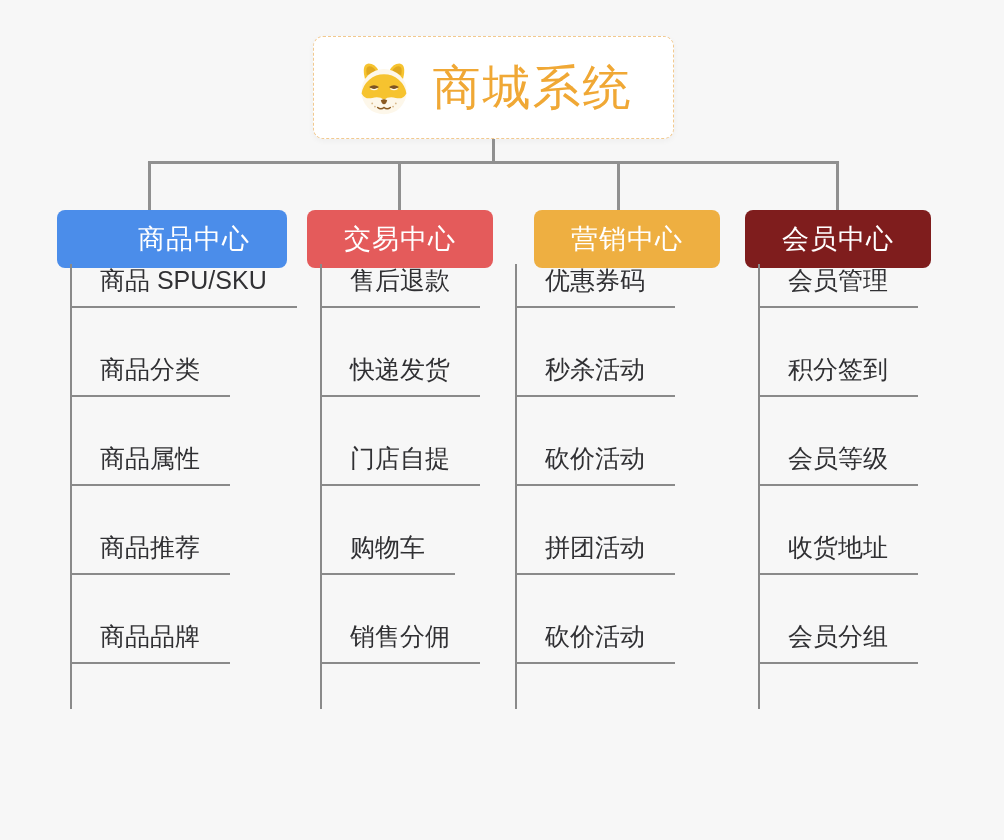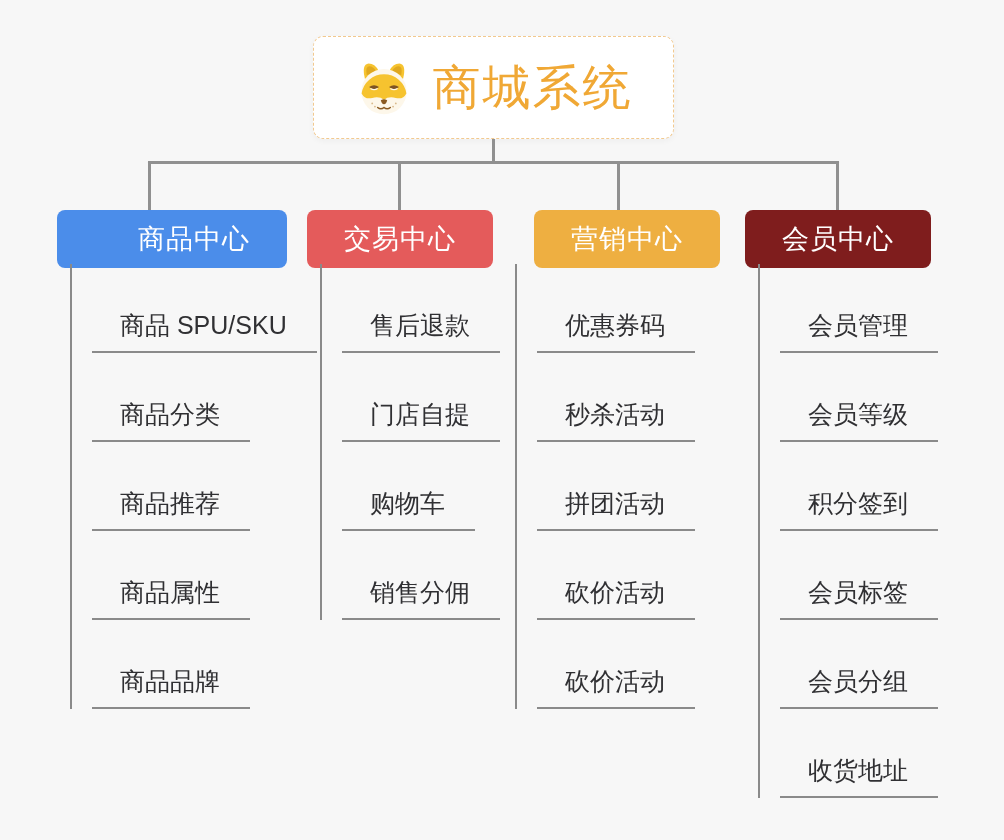--- a/index.html
+++ b/index.html
@@ -40,21 +40,21 @@
   
   .branch-list{
     position:absolute;top:264px;margin:0;padding:0;list-style:none;
     border-left:2px solid #8a8a8a;
   }
   .bl-1{left:70px;}
   .bl-2{left:320px;}
   .bl-3{left:515px;}
   .bl-4{left:758px;}
   .branch-list li{
-    height:89px;display:flex;align-items:flex-end;padding-left:20px;
+    height:89px;display:flex;align-items:flex-start;
   }
   .item-label{
     display:inline-block;width:max-content;
     padding:0 30px 9px 28px;
     border-bottom:2px solid #8a8a8a;
     font-size:25px;color:#303033;white-space:nowrap;
   }
 </style>
 </head>
 <body>
@@ -103,77 +103,77 @@
   <div class="branch-header bh-4" style="background-color: #7f1d1d;">会员中心</div>
 
   <ul class="branch-list bl-1">
     <li>
         <span class="item-label">商品 SPU/SKU</span>
       </li>
     <li>
         <span class="item-label">商品分类</span>
       </li>
     <li>
-        <span class="item-label">商品推荐</span>
+        <span class="item-label">商品属性</span>
       </li>
     <li>
-        <span class="item-label">商品属性</span>
+        <span class="item-label">商品推荐</span>
       </li>
     <li>
         <span class="item-label">商品品牌</span>
       </li>
   </ul>
 
   <ul class="branch-list bl-2">
     <li>
         <span class="item-label">售后退款</span>
+      </li>
+    <li>
+        <span class="item-label">快递发货</span>
       </li>
     <li>
         <span class="item-label">门店自提</span>
       </li>
     <li>
         <span class="item-label">购物车</span>
       </li>
     <li>
         <span class="item-label">销售分佣</span>
       </li>
   </ul>
 
   <ul class="branch-list bl-3">
     <li>
         <span class="item-label">优惠券码</span>
       </li>
     <li>
         <span class="item-label">秒杀活动</span>
       </li>
     <li>
-        <span class="item-label">拼团活动</span>
+        <span class="item-label">砍价活动</span>
       </li>
     <li>
-        <span class="item-label">砍价活动</span>
+        <span class="item-label">拼团活动</span>
       </li>
     <li>
         <span class="item-label">砍价活动</span>
       </li>
   </ul>
 
   <ul class="branch-list bl-4">
     <li>
         <span class="item-label">会员管理</span>
       </li>
     <li>
+        <span class="item-label">积分签到</span>
+      </li>
+    <li>
         <span class="item-label">会员等级</span>
       </li>
     <li>
-        <span class="item-label">积分签到</span>
-      </li>
-    <li>
-        <span class="item-label">会员标签</span>
+        <span class="item-label">收货地址</span>
       </li>
     <li>
         <span class="item-label">会员分组</span>
-      </li>
-    <li>
-        <span class="item-label">收货地址</span>
       </li>
   </ul>
 
 </div>
 
 </body></html>

